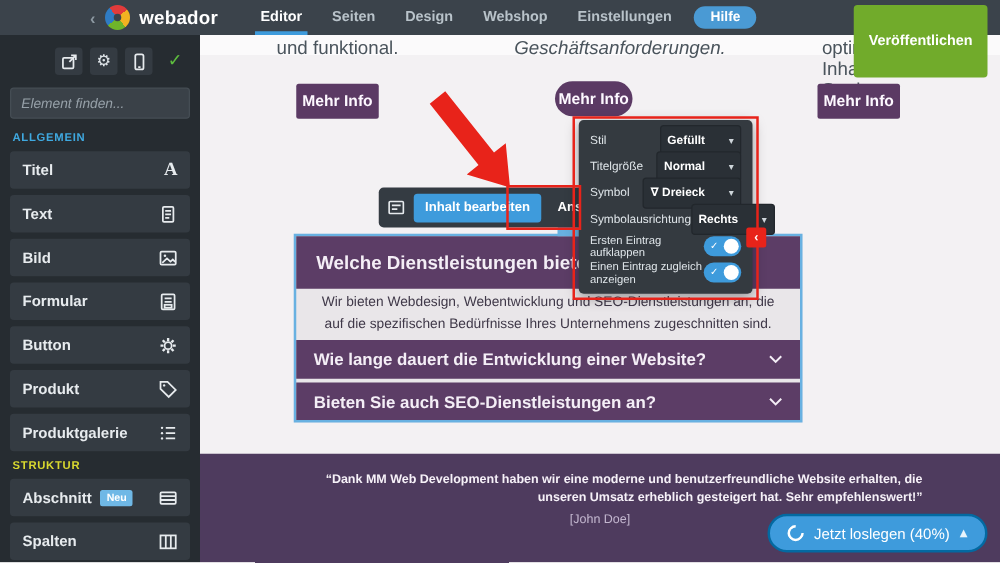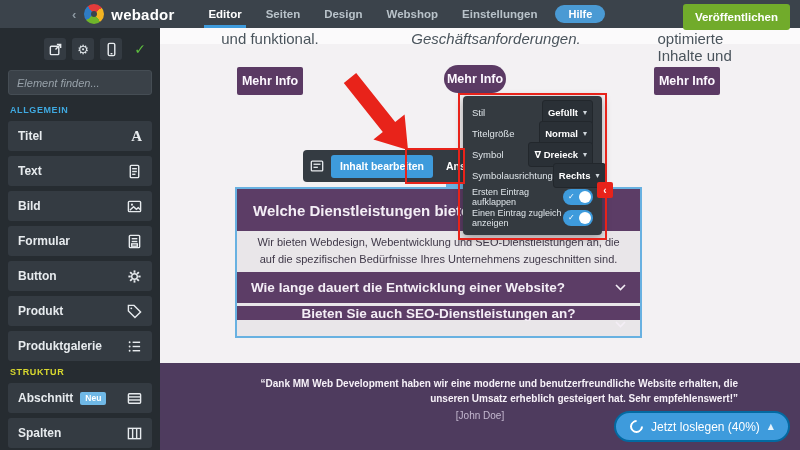--- a/index.html
+++ b/index.html
@@ -19,21 +19,21 @@
   .nav { display:flex; align-items:center; height:100%; margin-left:22px; }
   .nav-item { color:#b9c3ca; font-size:11.5px; font-weight:bold; padding:0 12px; height:100%;
               display:flex; align-items:center; position:relative; cursor:pointer; }
   .nav-item.active { color:#fff; }
   .nav-item.active::after { content:""; position:absolute; left:8px; right:8px; bottom:0;
                             height:3px; background:#3e9bdc; }
   .help-pill { background:#4a9ad4; color:#fff; font-size:11px; font-weight:bold;
                border:none; border-radius:10px; padding:3px 13px; margin-left:6px; cursor:pointer; }
   .publish { position:absolute; right:10px; top:4px; background:#71ab2b; color:#fff;
              font-size:11.5px; font-weight:bold; border:none; border-radius:3px;
-             padding:7px 12px; cursor:pointer; }
+             padding:23px 12px; cursor:pointer; }
 
   
   .sidebar { position:absolute; left:0; top:28px; width:160px; height:422px;
              background:#262c31; z-index:40; overflow:hidden; }
   .tool-row { display:flex; align-items:center; gap:6px; padding:10px 14px 8px 44px; }
   .tool-btn { width:22px; height:22px; background:#343b42; border:none; border-radius:3px;
               display:flex; align-items:center; justify-content:center; cursor:pointer; color:#dfe5e9; }
   .tool-check { margin-left:auto; color:#5dbd3e; font-size:14px; font-weight:bold;
                 font-family:"DejaVu Sans",sans-serif; }
   .search-box { margin:2px 8px 10px; height:25px; background:#3a4148; border:1px solid #454d54;
@@ -71,41 +71,41 @@
   .faq-tab { position:absolute; left:286px; top:153px; width:20px; height:8px;
              background:#68b1e1; border-radius:2px 2px 0 0; z-index:6; }
   .faq-head { height:42px; background:#5c3d66; color:#f4eef6; font-weight:bold; font-size:15px;
               display:flex; align-items:center; padding:0 16px; cursor:pointer; }
   .faq-body { height:38px; color:#3f3848; font-size:11px; line-height:1.55; text-align:center;
               padding-top:3px; }
   .faq-bar { background:#5c3d66; color:#f4eef6; font-weight:bold; font-size:13.5px;
              display:flex; align-items:center; padding:0 14px; margin-top:3px; cursor:pointer; }
   .faq-bar .chev { margin-left:auto; display:flex; }
   .faq-bar.b1 { height:31px; }
-  .faq-bar.b2 { height:14px;flex-direction:column; }
+  .faq-bar.b2 { height:30px; }
 
   
   .el-toolbar { position:absolute; left:143px; top:122px; height:32px; background:#343b42;
                 border-radius:4px; display:flex; align-items:center; padding:0 7px; gap:7px; z-index:10; }
   .tb-icon { color:#e7ebee; display:flex; }
   .tb-edit { background:#3e9bdc; color:#fff; font-size:10.5px; font-weight:bold; border:none;
              border-radius:3px; height:23px; padding:0 9px; cursor:pointer; }
   .tb-view { background:transparent; color:#fff; font-size:10.5px; font-weight:bold; border:none;
              padding:0 6px; cursor:pointer; display:flex; align-items:center; gap:4px; }
   .caret { font-family:"DejaVu Sans",sans-serif; font-size:8px; }
 
   
   .panel { position:absolute; left:303px; top:68px; width:139px; background:#343a40;
            border-radius:4px; padding:6px 9px 7px; z-index:20;
            box-shadow:0 3px 10px rgba(0,0,0,.35); }
   .p-row { height:21px; display:flex; align-items:center; justify-content:space-between; }
   .p-label { color:#dfe5e9; font-size:9.5px; }
   .p-select { background:#2a3036; border:1px solid #22272c; border-radius:3px; color:#fff;
               font-size:9.5px; font-weight:bold; padding:6px 5px; display:flex;
-              align-items:center; gap:5px; cursor:pointer; }
+              align-items:center; gap:19px; cursor:pointer; }
   .p-select .caret { color:#cfd6db; }
   .toggle { width:30px; height:16px; background:#3e9bdc; border-radius:8px; position:relative;
             display:flex; align-items:center; cursor:pointer; flex:none; }
   .toggle .tick { color:#fff; font-size:8px; font-weight:bold; margin-left:5px;
                   font-family:"DejaVu Sans",sans-serif; }
   .toggle .knob { position:absolute; right:2px; top:2px; width:12px; height:12px;
                   background:#fff; border-radius:50%; }
 
   
   .red-rect { position:absolute; border:2px solid #e8231a; z-index:25; pointer-events:none; }

